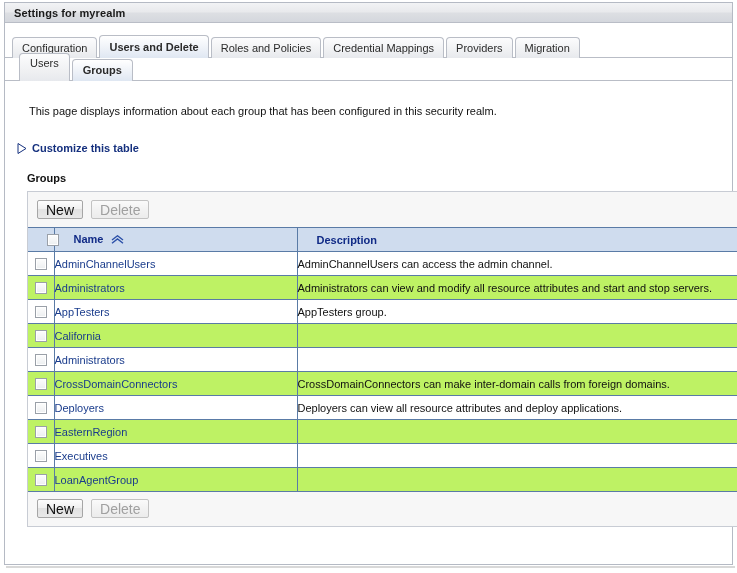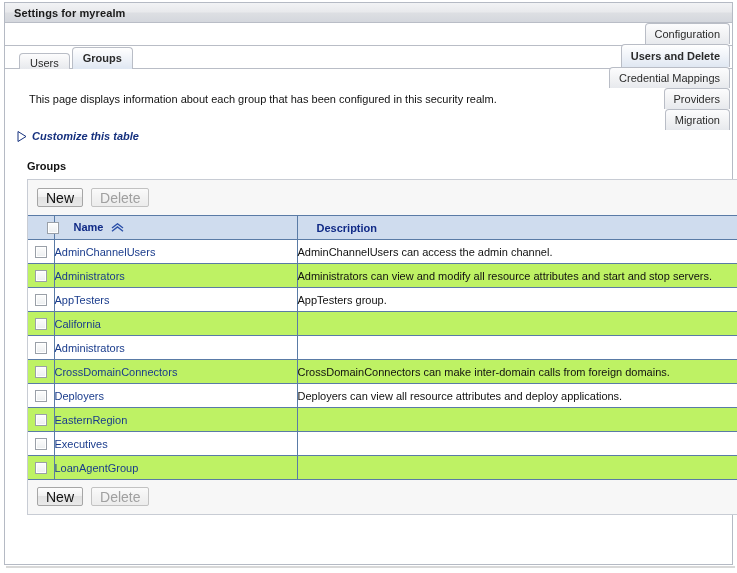--- a/index.html
+++ b/index.html
@@ -87,44 +87,43 @@
     cursor: pointer;
     z-index: 1;
   }
   .tab.active {
     font-weight: bold;
     background: linear-gradient(to bottom, #ffffff 0%, #eef2f8 55%, #dfe7f2 100%);
     height: 23px;
     line-height: 22px;
     z-index: 3;
   }
-  .tabstrip.level1 { background: #ffffff; margin-top: 0; flex-direction: column; }
+  .tabstrip.level1 { background: #ffffff; margin-top: 12px; }
   .tabstrip.level2 { padding-left: 14px; background: #ffffff; }
-  .tabstrip.level2 .tab { height: 16px; line-height: 19px; font-size: 11px; padding: 0 10px; }
+  .tabstrip.level2 .tab { height: 28px; line-height: 19px; font-size: 11px; padding: 0 10px; }
   .tabstrip.level2 .tab.active { height: 22px; line-height: 21px; }
 
   
   #content {
     padding: 0 0 0 0;
     position: relative;
     background: #ffffff;
   }
   #intro {
     margin: 24px 0 0 24px;
     font-size: 11px;
     color: #111111;
   }
 
   #customize-row {
     margin: 25px 0 0 12px;
     display: flex;
     align-items: center;
     cursor: pointer;
     width: max-content;
-    font-style: italic;
   }
   .tri-wrap {
     display: inline-block;
     position: relative;
     width: 10px; height: 11px;
     margin-right: 5px;
   }
   .tri-wrap svg { display: block; }
   #customize-label {
     color: #15307e;
@@ -250,20 +249,23 @@
   <div id="titlebar">
     <span class="title-text">Settings for myrealm</span>
   </div>
 
   <div class="tabstrip level1">
     <div class="tab">
       <span>Configuration</span>
     </div>
     <div class="tab active">
       <span>Users and Delete</span>
+    </div>
+    <div class="tab">
+      <span>Roles and Policies</span>
     </div>
     <div class="tab">
       <span>Credential Mappings</span>
     </div>
     <div class="tab">
       <span>Providers</span>
     </div>
     <div class="tab">
       <span>Migration</span>
     </div>

